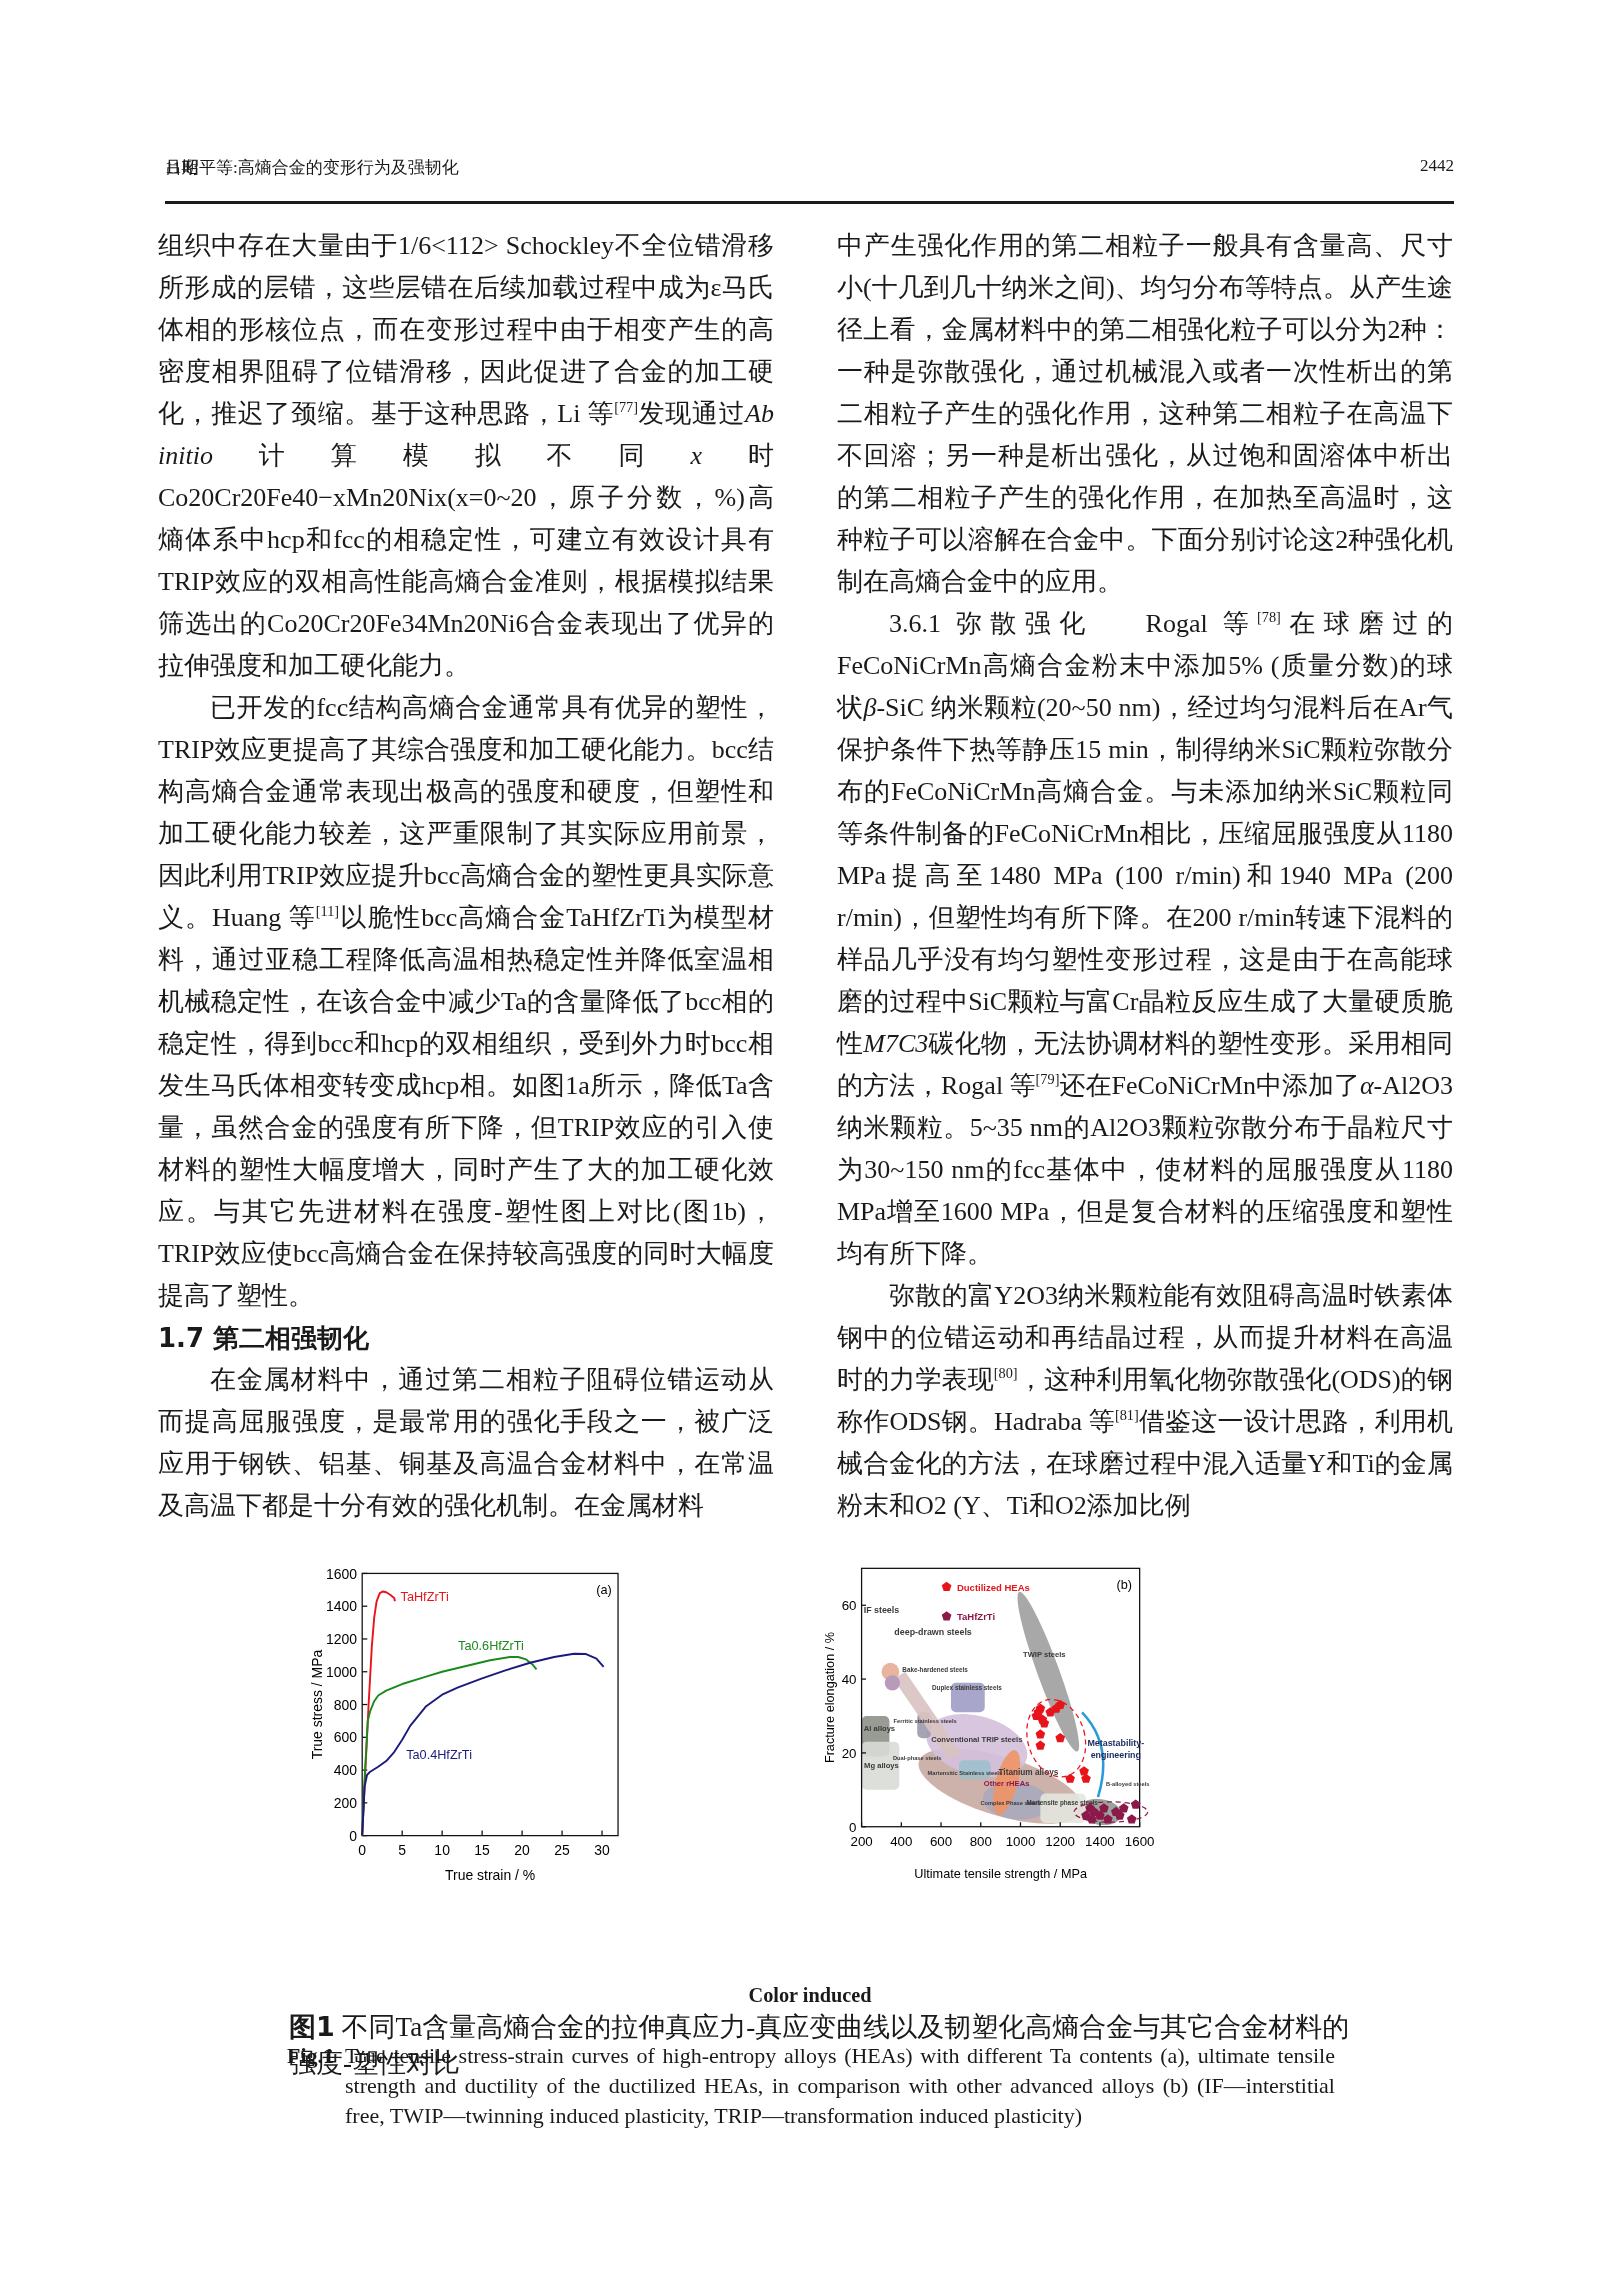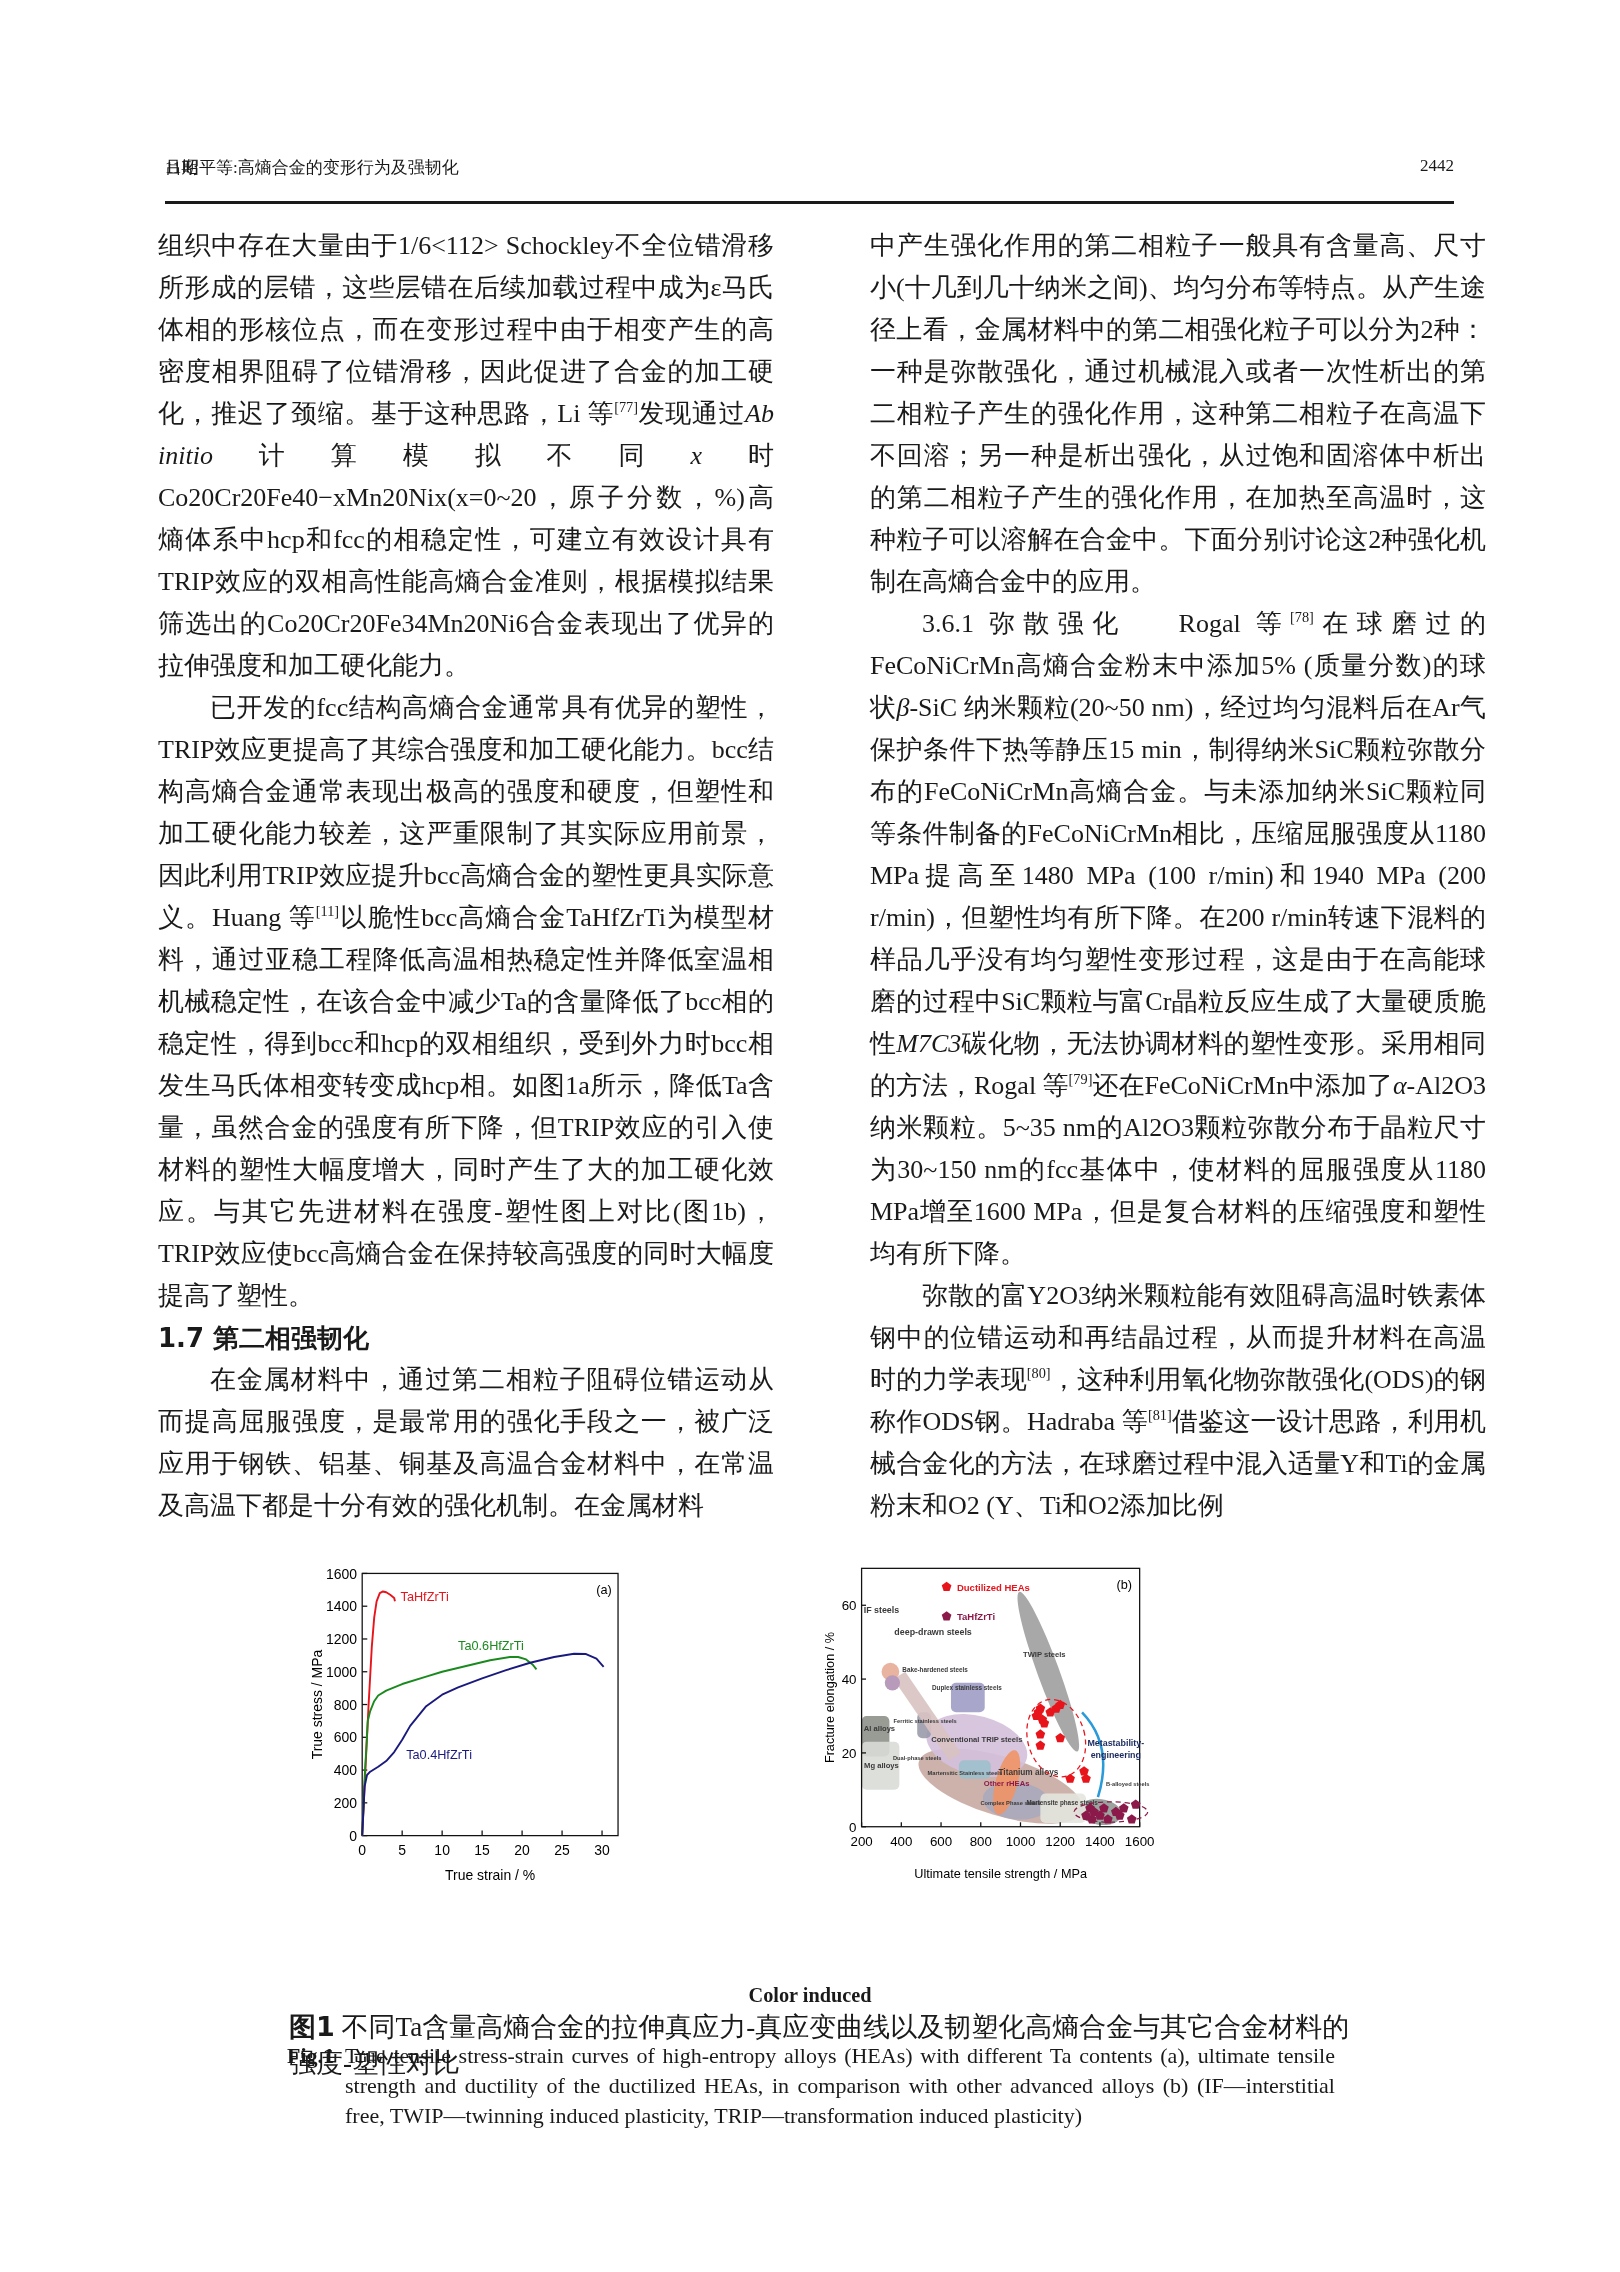--- a/index.html
+++ b/index.html
@@ -4,21 +4,21 @@
 <style>
   html, body { margin: 0; padding: 0; background: #ffffff; }
   body { width: 1620px; height: 2273px; position: relative; font-family: "Liberation Serif", "DejaVu Serif", serif; color: #1a1a1a; overflow: hidden; }
   .header { position: absolute; left: 165px; top: 156px; width: 1289px; height: 38px; font-size: 17px; }
   .header .issue { position: absolute; left: 0; top: 0; }
   .header .running-title { position: absolute; left: 0; right: 12px; top: 0; text-align: left; }
   .header .page-no { position: absolute; right: 0; top: 0; }
   .header-rule { position: absolute; left: 165px; top: 201px; width: 1289px; height: 2.5px; background: #1a1a1a; }
   .col { position: absolute; top: 225px; width: 616px; font-size: 26px; line-height: 42px; text-align: justify; }
   .col.left { left: 158px; }
-  .col.right { left: 837px; margin-left: 33px; }
+  .col.right { left: 837px; }
   .col p { margin: 0; }
   .col p.indent { text-indent: 2em; }
   .col h3 { margin: 0; font-size: 26px; font-weight: bold; font-family: "DejaVu Sans", sans-serif; line-height: 42px; }
   sup { font-size: 0.55em; vertical-align: 0.7em; line-height: 0; }
   .figure-a { position: absolute; left: 305px; top: 1562px; width: 508px; height: 419px; }
   .figure-b { position: absolute; left: 819px; top: 1562px; width: 508px; height: 419px; }
   svg text { font-family: "Liberation Sans", "DejaVu Sans", sans-serif; }
   .color-online { position: absolute; left: 0; width: 1620px; top: 1984px; text-align: center; font-weight: bold; font-size: 20.3px; }
   .caption-cn { position: absolute; left: 289px; top: 2009px; width: 1079px; font-size: 27px; }
   .caption-cn b { font-family: "DejaVu Sans", sans-serif; }

